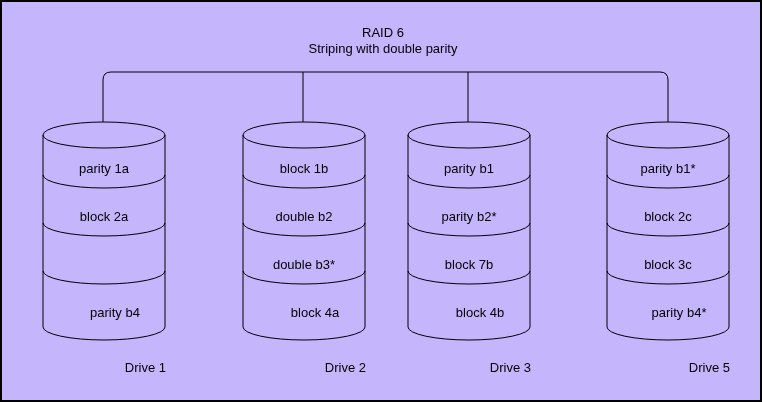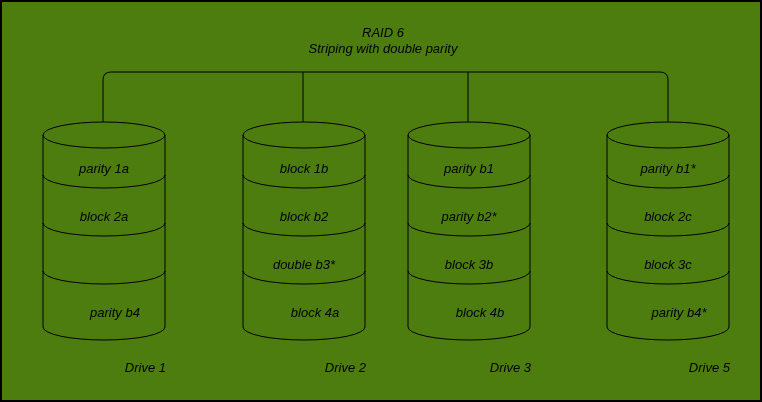--- a/index.html
+++ b/index.html
@@ -75,21 +75,21 @@
   }
   .stroke-shape {
     fill: none;
     stroke: #000000;
     stroke-width: 1;
   }
 </style>
 </head>
 <body>
 
-<div class="canvas" style="border-color: rgb(0, 0, 0); background: #4d7c0f; font-style: italic;">
+<div class="canvas" style="border-color: rgb(0, 0, 0); background: #c4b5fd;">
 
   <div class="title-block">
     <div class="title-line">RAID 6</div>
     <div class="title-line">Striping with double parity</div>
   </div>
 
   <svg class="bus-svg" width="762" height="402" viewBox="0 0 762 402">
     <path class="stroke-shape" d="M101 120 V78 Q101 70 109 70 H658 Q666 70 666 78 V120 M301 70 V120 M466 70 V120" style="stroke: rgb(0, 0, 0);"></path>
   </svg>
 
@@ -105,35 +105,35 @@
     <div class="drive-name">Drive 1</div>
   </div>
 
   <div class="drive" style="left:240px">
     <svg class="cyl-svg" width="124" height="222" viewBox="0 0 124 222">
       <ellipse class="stroke-shape" cx="62" cy="14" rx="61" ry="13" style="stroke: rgb(0, 0, 0);"></ellipse>
       <path class="stroke-shape" d="M1 14 V206 A61 13 0 0 0 123 206 V14" style="stroke: rgb(0, 0, 0);"></path>
       <path class="stroke-shape" d="M1 54 A61 13 0 0 0 123 54 M1 102 A61 13 0 0 0 123 102 M1 150 A61 13 0 0 0 123 150" style="stroke: rgb(0, 0, 0);"></path>
     </svg>
     <div class="block-label row-0">block 1b</div>
-    <div class="block-label row-1">block b2</div>
+    <div class="block-label row-1">double b2</div>
     <div class="block-label row-2">double b3*</div>
     <div class="block-label row-3">block 4a</div>
     <div class="drive-name">Drive 2</div>
   </div>
 
   <div class="drive" style="left:405px">
     <svg class="cyl-svg" width="124" height="222" viewBox="0 0 124 222">
       <ellipse class="stroke-shape" cx="62" cy="14" rx="61" ry="13" style="stroke: rgb(0, 0, 0);"></ellipse>
       <path class="stroke-shape" d="M1 14 V206 A61 13 0 0 0 123 206 V14" style="stroke: rgb(0, 0, 0);"></path>
       <path class="stroke-shape" d="M1 54 A61 13 0 0 0 123 54 M1 102 A61 13 0 0 0 123 102 M1 150 A61 13 0 0 0 123 150" style="stroke: rgb(0, 0, 0);"></path>
     </svg>
     <div class="block-label row-0">parity b1</div>
     <div class="block-label row-1">parity b2*</div>
-    <div class="block-label row-2">block 3b</div>
+    <div class="block-label row-2">block 7b</div>
     <div class="block-label row-3">block 4b</div>
     <div class="drive-name">Drive 3</div>
   </div>
 
   <div class="drive" style="left:604px">
     <svg class="cyl-svg" width="124" height="222" viewBox="0 0 124 222">
       <ellipse class="stroke-shape" cx="62" cy="14" rx="61" ry="13" style="stroke: rgb(0, 0, 0);"></ellipse>
       <path class="stroke-shape" d="M1 14 V206 A61 13 0 0 0 123 206 V14" style="stroke: rgb(0, 0, 0);"></path>
       <path class="stroke-shape" d="M1 54 A61 13 0 0 0 123 54 M1 102 A61 13 0 0 0 123 102 M1 150 A61 13 0 0 0 123 150" style="stroke: rgb(0, 0, 0);"></path>
     </svg>

